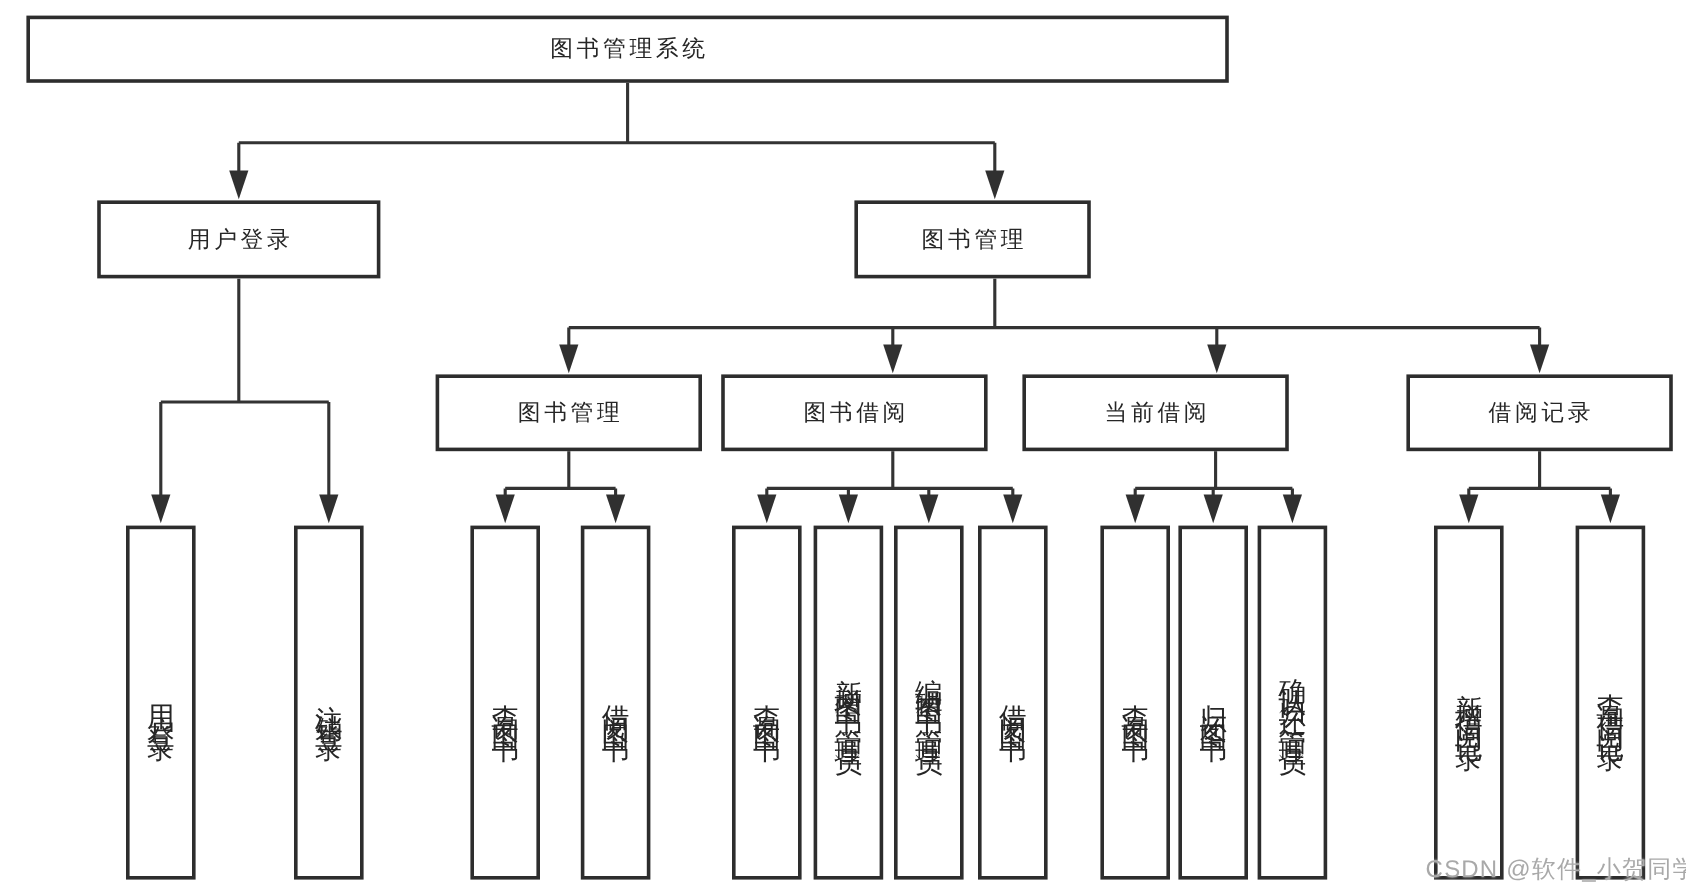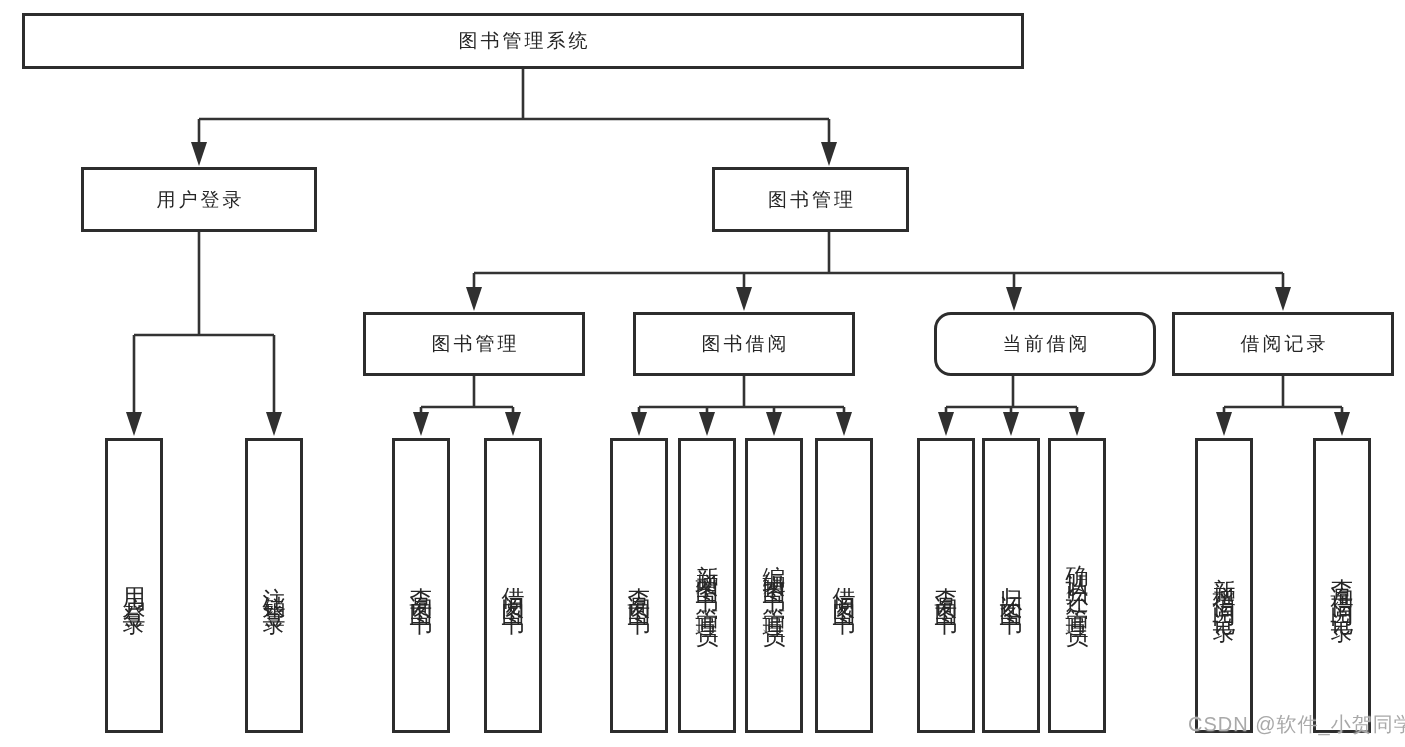--- a/index.html
+++ b/index.html
@@ -109,24 +109,24 @@
   <div class="box lvl2" style="left:81px;width:236px;">
     <span class="lbl">用户登录</span>
   </div>
   <div class="box lvl2" style="left:712px;width:197px;">
     <span class="lbl">图书管理</span>
   </div>
 
   <div class="box lvl3" style="left:363px;">
     <span class="lbl">图书管理</span>
   </div>
-  <div class="box lvl3" style="left:633px;">
+  <div class="box lvl3" style="left:601px;">
     <span class="lbl">图书借阅</span>
   </div>
-  <div class="box lvl3" style="left:934px;border-radius:17px;">
+  <div class="box lvl3" style="left:852px;">
     <span class="lbl">当前借阅</span>
   </div>
   <div class="box lvl3" style="left:1172px;">
     <span class="lbl">借阅记录</span>
   </div>
 
   <div class="box leaf" style="left:105px;">
     <span class="vlbl">用户登录</span>
   </div>
   <div class="box leaf" style="left:245px;">

